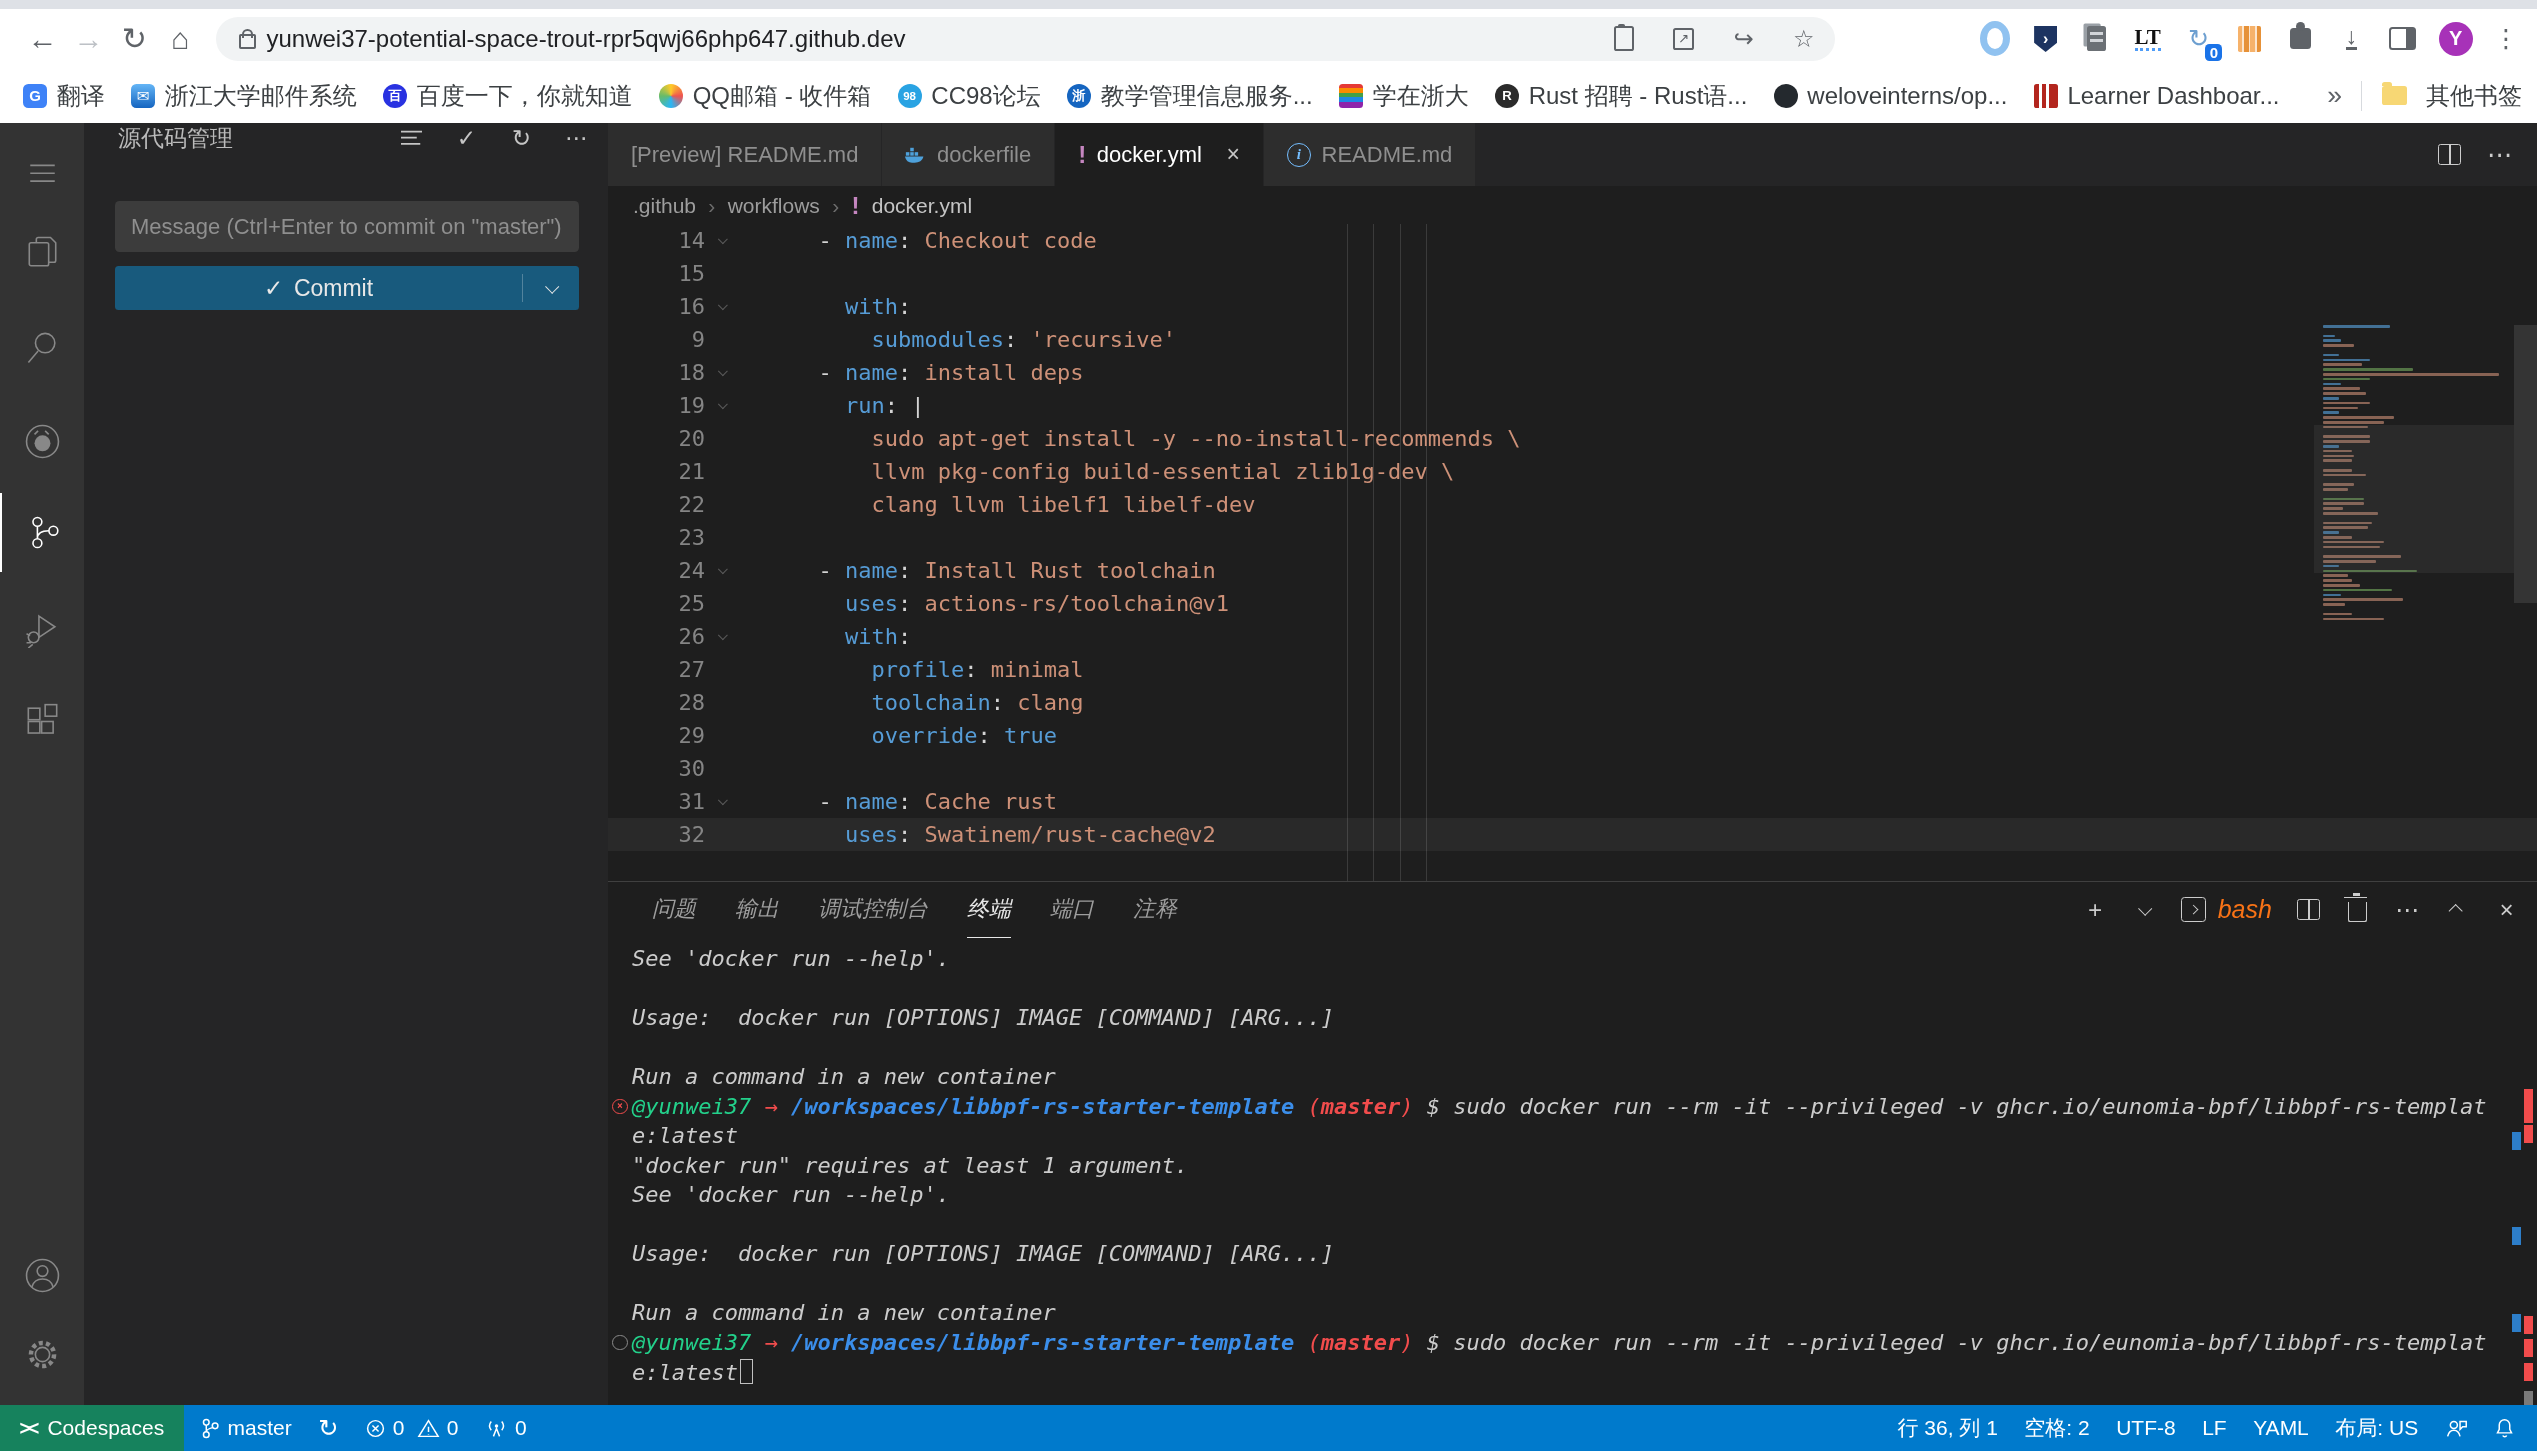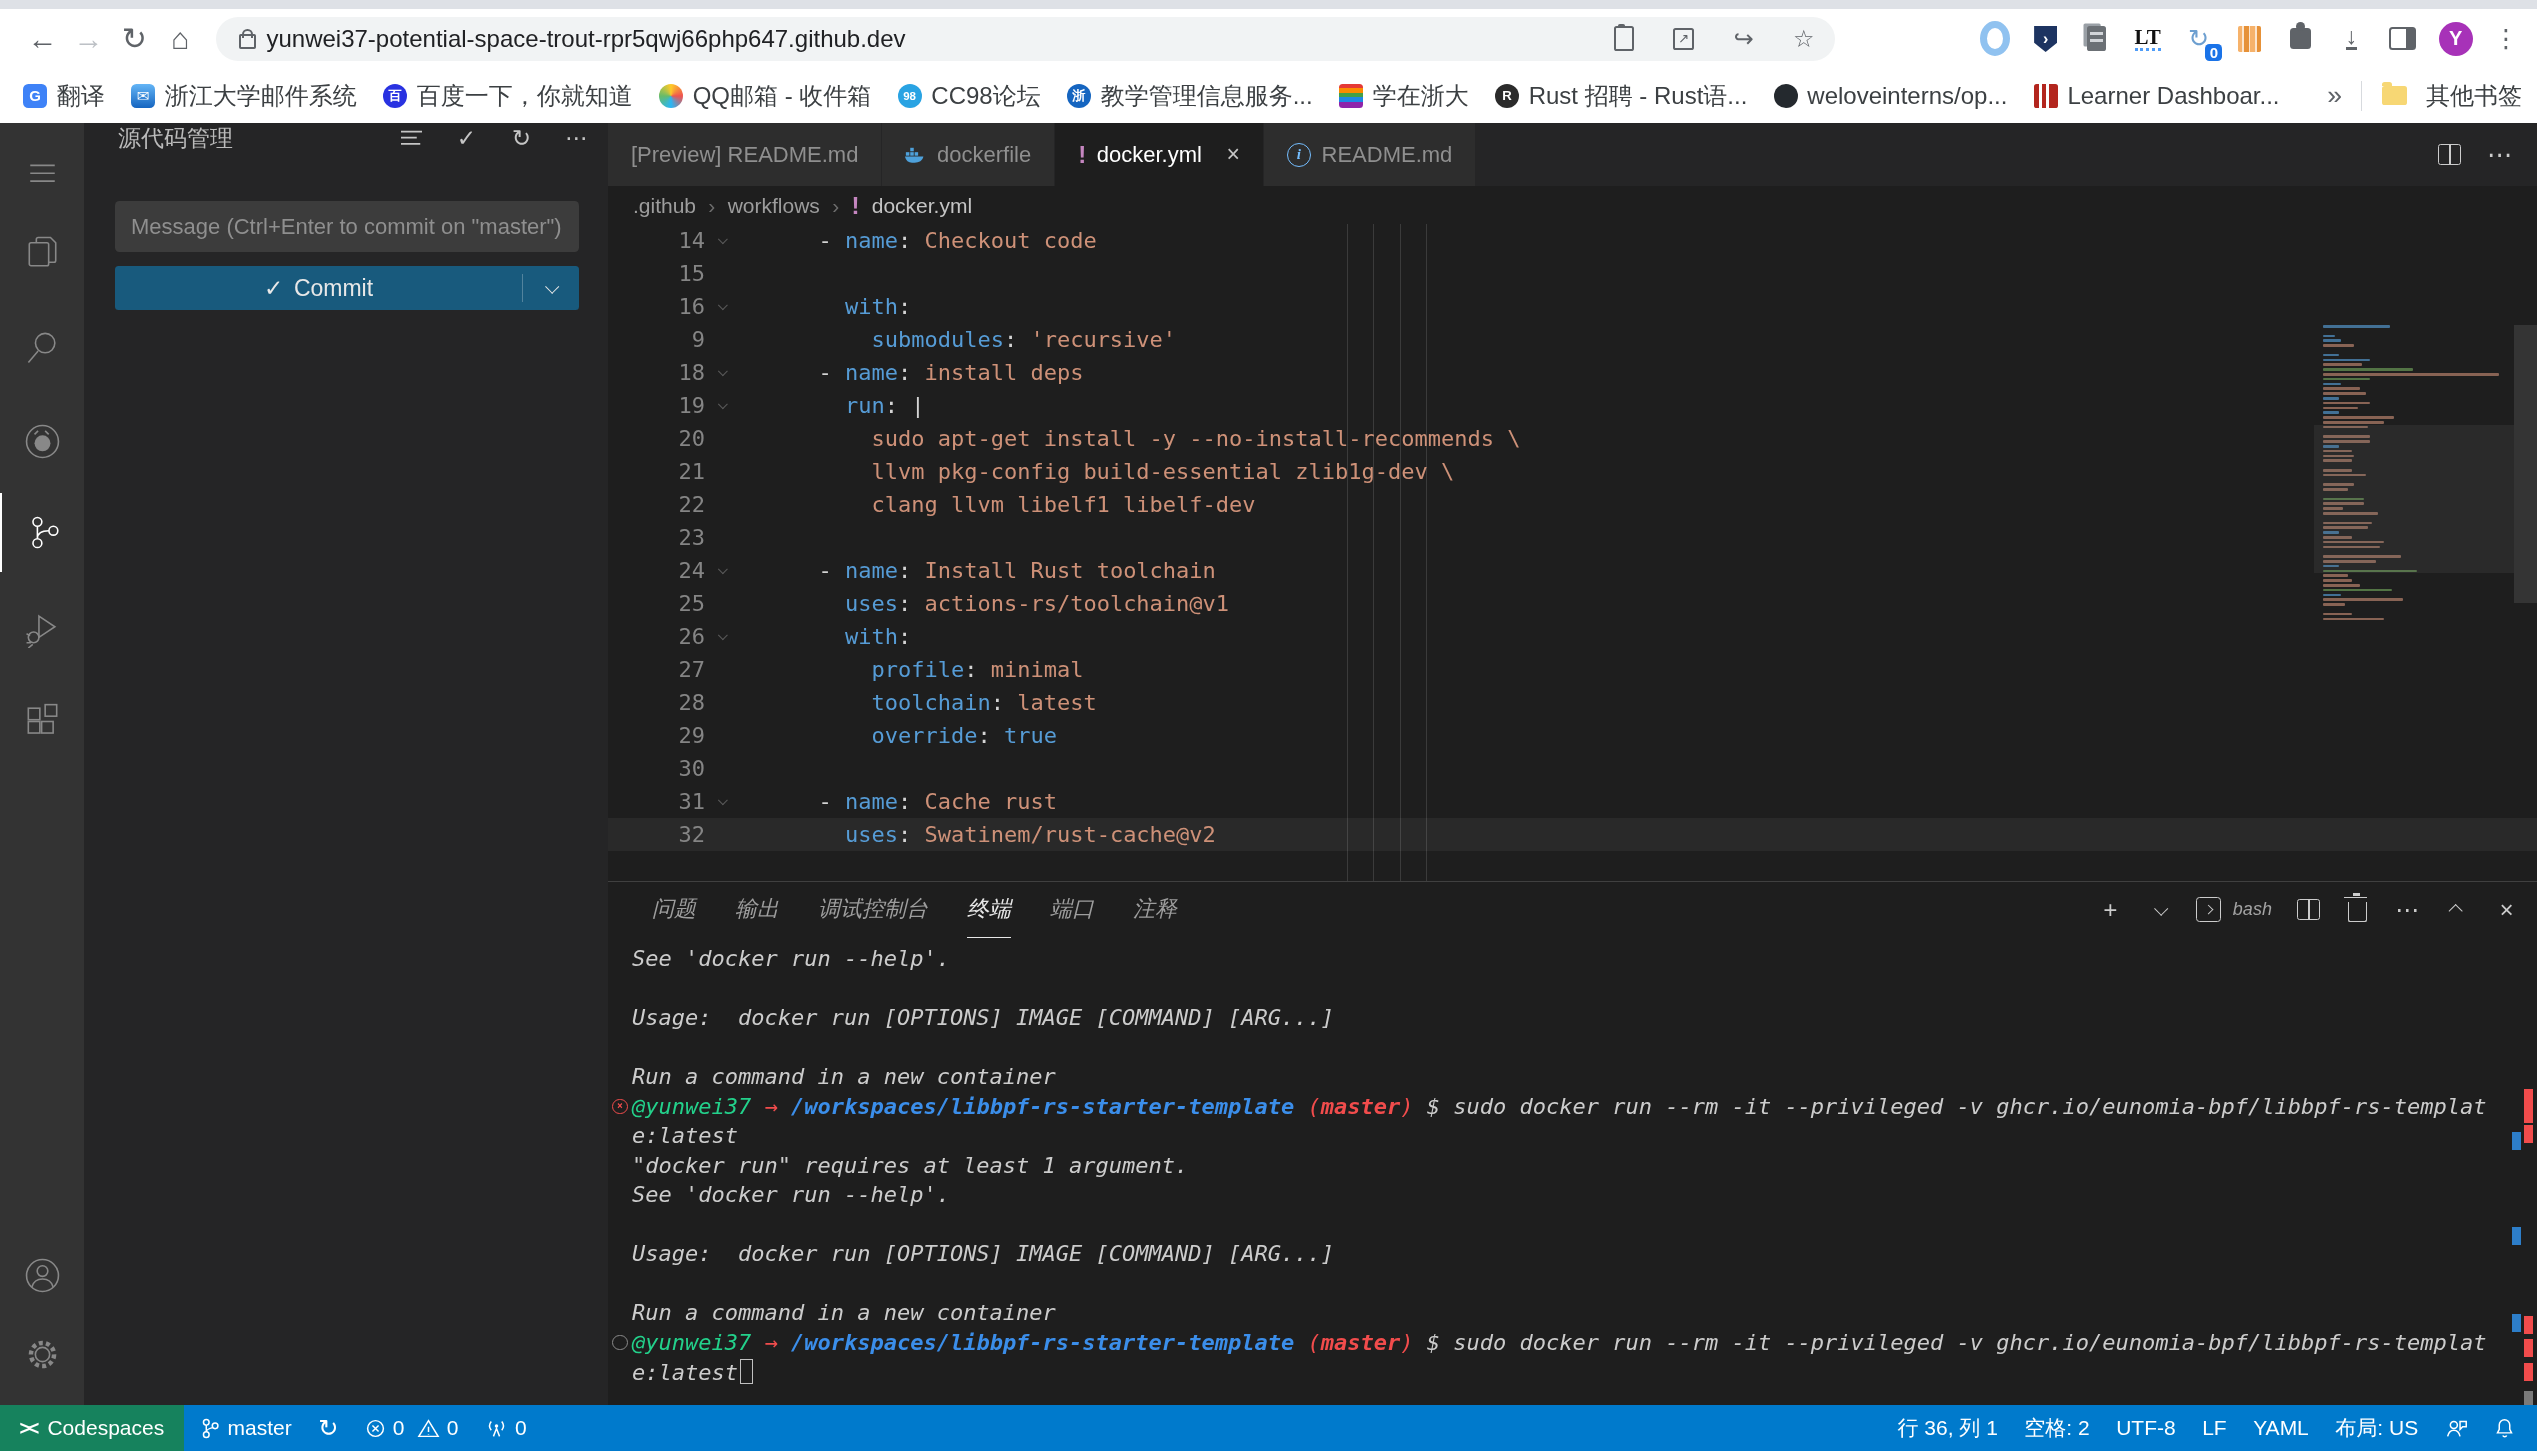--- a/index.html
+++ b/index.html
@@ -130,21 +130,21 @@
   .scrollbar-thumb{position:absolute;top:101px;right:0;width:23px;height:278px;background:rgba(121,121,121,.25);}
 
   
   .panel{position:absolute;top:758px;left:0;right:0;height:524px;background:#1e1e1e;border-top:0.9px solid rgba(128,128,128,.35);}
   .panel-tabs{position:absolute;top:0;left:0;right:0;height:55px;display:flex;align-items:center;padding-left:44px;gap:39px;}
   .ptab{font-size:22px;color:#9d9d9d;height:100%;display:flex;align-items:center;border-bottom:1.8px solid transparent;white-space:nowrap;}
   .ptab.active{color:#e7e7e7;border-bottom-color:#e7e7e7;}
   .panel-actions{position:absolute;top:0;right:17.6px;height:55px;display:flex;align-items:center;gap:23px;color:#cccccc;}
   .pa{display:flex;align-items:center;justify-content:center;min-width:26.5px;height:30px;font-size:24px;}
   .shellbox{width:23px;height:23px;border:1.8px solid #cccccc;border-radius:3.5px;display:flex;align-items:center;justify-content:center;}
-  .shell-label{font-size:18px;color:#a3a3a3;margin-left:-12.3px;}
+  .shell-label{font-size:25px;color:#f97316;margin-left:-12.3px;}
   .trash{width:17.6px;height:19.4px;border:1.8px solid #ccc;border-top:none;border-radius:0 0 2.6px 2.6px;position:relative;margin-top:5.3px;}
   .trash::before{content:"";position:absolute;top:-5.3px;left:-4.4px;width:23px;height:1.8px;background:#ccc;}
   .trash::after{content:"";position:absolute;top:-8.8px;left:4.4px;width:7px;height:2.6px;background:#ccc;}
 
   .termbody{position:absolute;top:62px;left:0;right:0;bottom:0;overflow:hidden;}
   .trow{position:relative;height:29.5px;display:flex;align-items:center;white-space:pre;
         font-family:"DejaVu Sans Mono","Liberation Mono",monospace;font-size:22px;color:#cccccc;overflow:hidden;}
   .ttext{margin-left:24px;}
   .tdeco{position:absolute;left:4.4px;top:7px;width:13.2px;height:13.2px;border-radius:50%;}
   .tdeco.error{border:1.8px solid #f14c4c;color:#f14c4c;font-size:9.7px;line-height:12.3px;text-align:center;font-weight:bold;}
@@ -426,21 +426,21 @@
             <div class="cl"><span class="ln">18</span><span class="fold"><span class="chev down"></span></span><span class="codetxt"><span class="tk-p">      - </span><span class="tk-k">name</span><span class="tk-p">:</span><span class="tk-s"> install deps</span></span></div>
             <div class="cl"><span class="ln">19</span><span class="fold"><span class="chev down"></span></span><span class="codetxt"><span class="tk-p">        </span><span class="tk-k">run</span><span class="tk-p">:</span><span class="tk-p"> |</span></span></div>
             <div class="cl"><span class="ln">20</span><span class="fold"></span><span class="codetxt"><span class="tk-p">          </span><span class="tk-s">sudo apt-get install -y --no-install-recommends \</span></span></div>
             <div class="cl"><span class="ln">21</span><span class="fold"></span><span class="codetxt"><span class="tk-p">          </span><span class="tk-s">llvm pkg-config build-essential zlib1g-dev \</span></span></div>
             <div class="cl"><span class="ln">22</span><span class="fold"></span><span class="codetxt"><span class="tk-p">          </span><span class="tk-s">clang llvm libelf1 libelf-dev</span></span></div>
             <div class="cl"><span class="ln">23</span><span class="fold"></span><span class="codetxt"></span></div>
             <div class="cl"><span class="ln">24</span><span class="fold"><span class="chev down"></span></span><span class="codetxt"><span class="tk-p">      - </span><span class="tk-k">name</span><span class="tk-p">:</span><span class="tk-s"> Install Rust toolchain</span></span></div>
             <div class="cl"><span class="ln">25</span><span class="fold"></span><span class="codetxt"><span class="tk-p">        </span><span class="tk-k">uses</span><span class="tk-p">:</span><span class="tk-s"> actions-rs/toolchain@v1</span></span></div>
             <div class="cl"><span class="ln">26</span><span class="fold"><span class="chev down"></span></span><span class="codetxt"><span class="tk-p">        </span><span class="tk-k">with</span><span class="tk-p">:</span></span></div>
             <div class="cl"><span class="ln">27</span><span class="fold"></span><span class="codetxt"><span class="tk-p">          </span><span class="tk-k">profile</span><span class="tk-p">:</span><span class="tk-s"> minimal</span></span></div>
-            <div class="cl"><span class="ln">28</span><span class="fold"></span><span class="codetxt"><span class="tk-p">          </span><span class="tk-k">toolchain</span><span class="tk-p">:</span><span class="tk-s"> latest</span></span></div>
+            <div class="cl"><span class="ln">28</span><span class="fold"></span><span class="codetxt"><span class="tk-p">          </span><span class="tk-k">toolchain</span><span class="tk-p">:</span><span class="tk-s"> clang</span></span></div>
             <div class="cl"><span class="ln">29</span><span class="fold"></span><span class="codetxt"><span class="tk-p">          </span><span class="tk-k">override</span><span class="tk-p">:</span><span class="tk-b"> true</span></span></div>
             <div class="cl"><span class="ln">30</span><span class="fold"></span><span class="codetxt"></span></div>
             <div class="cl"><span class="ln">31</span><span class="fold"><span class="chev down"></span></span><span class="codetxt"><span class="tk-p">      - </span><span class="tk-k">name</span><span class="tk-p">:</span><span class="tk-s"> Cache rust</span></span></div>
             <div class="cl hl"><span class="ln">32</span><span class="fold"></span><span class="codetxt"><span class="tk-p">        </span><span class="tk-k">uses</span><span class="tk-p">:</span><span class="tk-s"> Swatinem/rust-cache@v2</span></span></div>
           </div>
         <div class="minimap">
           <div id="mmrows">
               <div class="mm-row">
                 <i class="mm-k" style="width: 34%;"></i>
               </div>

